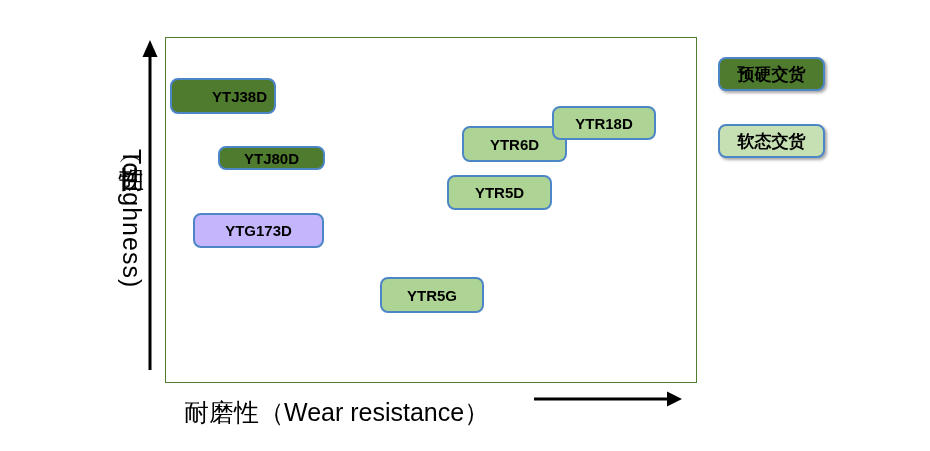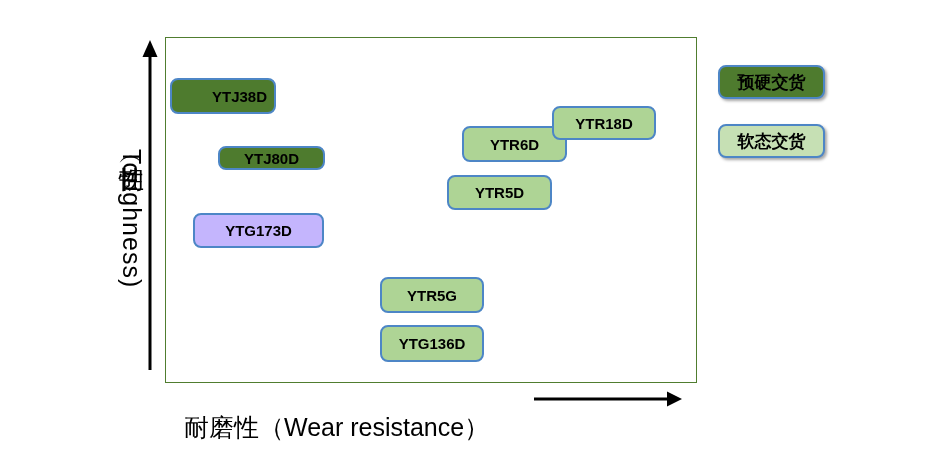--- a/index.html
+++ b/index.html
@@ -13,21 +13,21 @@
   }
   .arrow-svg{position:absolute;overflow:visible;}
   .y-arrow{left:139px;top:40px;width:22px;height:335px;}
   .x-arrow{left:530px;top:389px;width:160px;height:20px;}
   .y-axis-label{
     position:absolute;left:116px;top:146px;height:250px;
     writing-mode:vertical-lr;text-orientation:mixed;
     font-size:25px;letter-spacing:1px;white-space:nowrap;
   }
   .x-axis-label{
-    position:absolute;left:184px;top:411px;font-size:25px;white-space:nowrap;
+    position:absolute;left:184px;top:396px;font-size:25px;white-space:nowrap;
   }
   .boxes-layer{position:absolute;left:0;top:0;width:930px;height:451px;pointer-events:none;}
   .grade-box{
     position:absolute;box-sizing:border-box;border:2px solid #4d86c6;border-radius:8px;
     display:flex;align-items:center;justify-content:center;
     font-size:15px;font-weight:bold;color:#000;
   }
   .legend-box{
     position:absolute;width:107px;height:34px;box-sizing:border-box;
     border:2px solid #4d86c6;border-radius:8px;
@@ -60,21 +60,20 @@
   <div class="x-axis-label">耐磨性（Wear resistance）</div>
 
   <div class="boxes-layer">
       <div class="grade-box" style="left: 170px; top: 78px; width: 106px; height: 36px; background: rgb(78, 123, 46); border-color: rgb(77, 134, 198); padding-left: 33px;">YTJ38D</div>
       <div class="grade-box" style="left: 218px; top: 146px; width: 107px; height: 24px; background: rgb(78, 123, 46); border-color: rgb(77, 134, 198);">YTJ80D</div>
       <div class="grade-box" style="left: 193px; top: 213px; width: 131px; height: 35px; background: #c4b5fd; border-color: rgb(77, 134, 198); text-align: center;">YTG173D</div>
       <div class="grade-box" style="left: 420px; top: 126px; width: 105px; height: 36px; background: rgb(174, 212, 149); border-color: rgb(77, 134, 198); margin-left: 42px;">YTR6D</div>
       <div class="grade-box" style="left: 447px; top: 175px; width: 105px; height: 35px; background: rgb(174, 212, 149); border-color: rgb(77, 134, 198);">YTR5D</div>
       <div class="grade-box" style="left: 552px; top: 106px; width: 104px; height: 34px; background: rgb(174, 212, 149); border-color: rgb(77, 134, 198);">YTR18D</div>
       <div class="grade-box" style="left: 380px; top: 261px; width: 104px; height: 36px; background: rgb(174, 212, 149); border-color: rgb(77, 134, 198); margin-top: 16px;">YTR5G</div>
-      <div class="grade-box" style="left: 380px; top: 325px; width: 104px; height: 37px; background: rgb(174, 212, 149); border-color: rgb(77, 134, 198);">YTG136D</div>
     </div>
 
   <div>
-    <div class="legend-box legend-pre-pos" style="background: rgb(78, 123, 46); margin-top: 8px;">预硬交货</div>
+    <div class="legend-box legend-pre-pos" style="background: rgb(78, 123, 46);">预硬交货</div>
     <div class="legend-box legend-soft-pos" style="background: rgb(198, 224, 180);">软态交货</div>
   </div>
 
 </div>
 
 </body></html>

